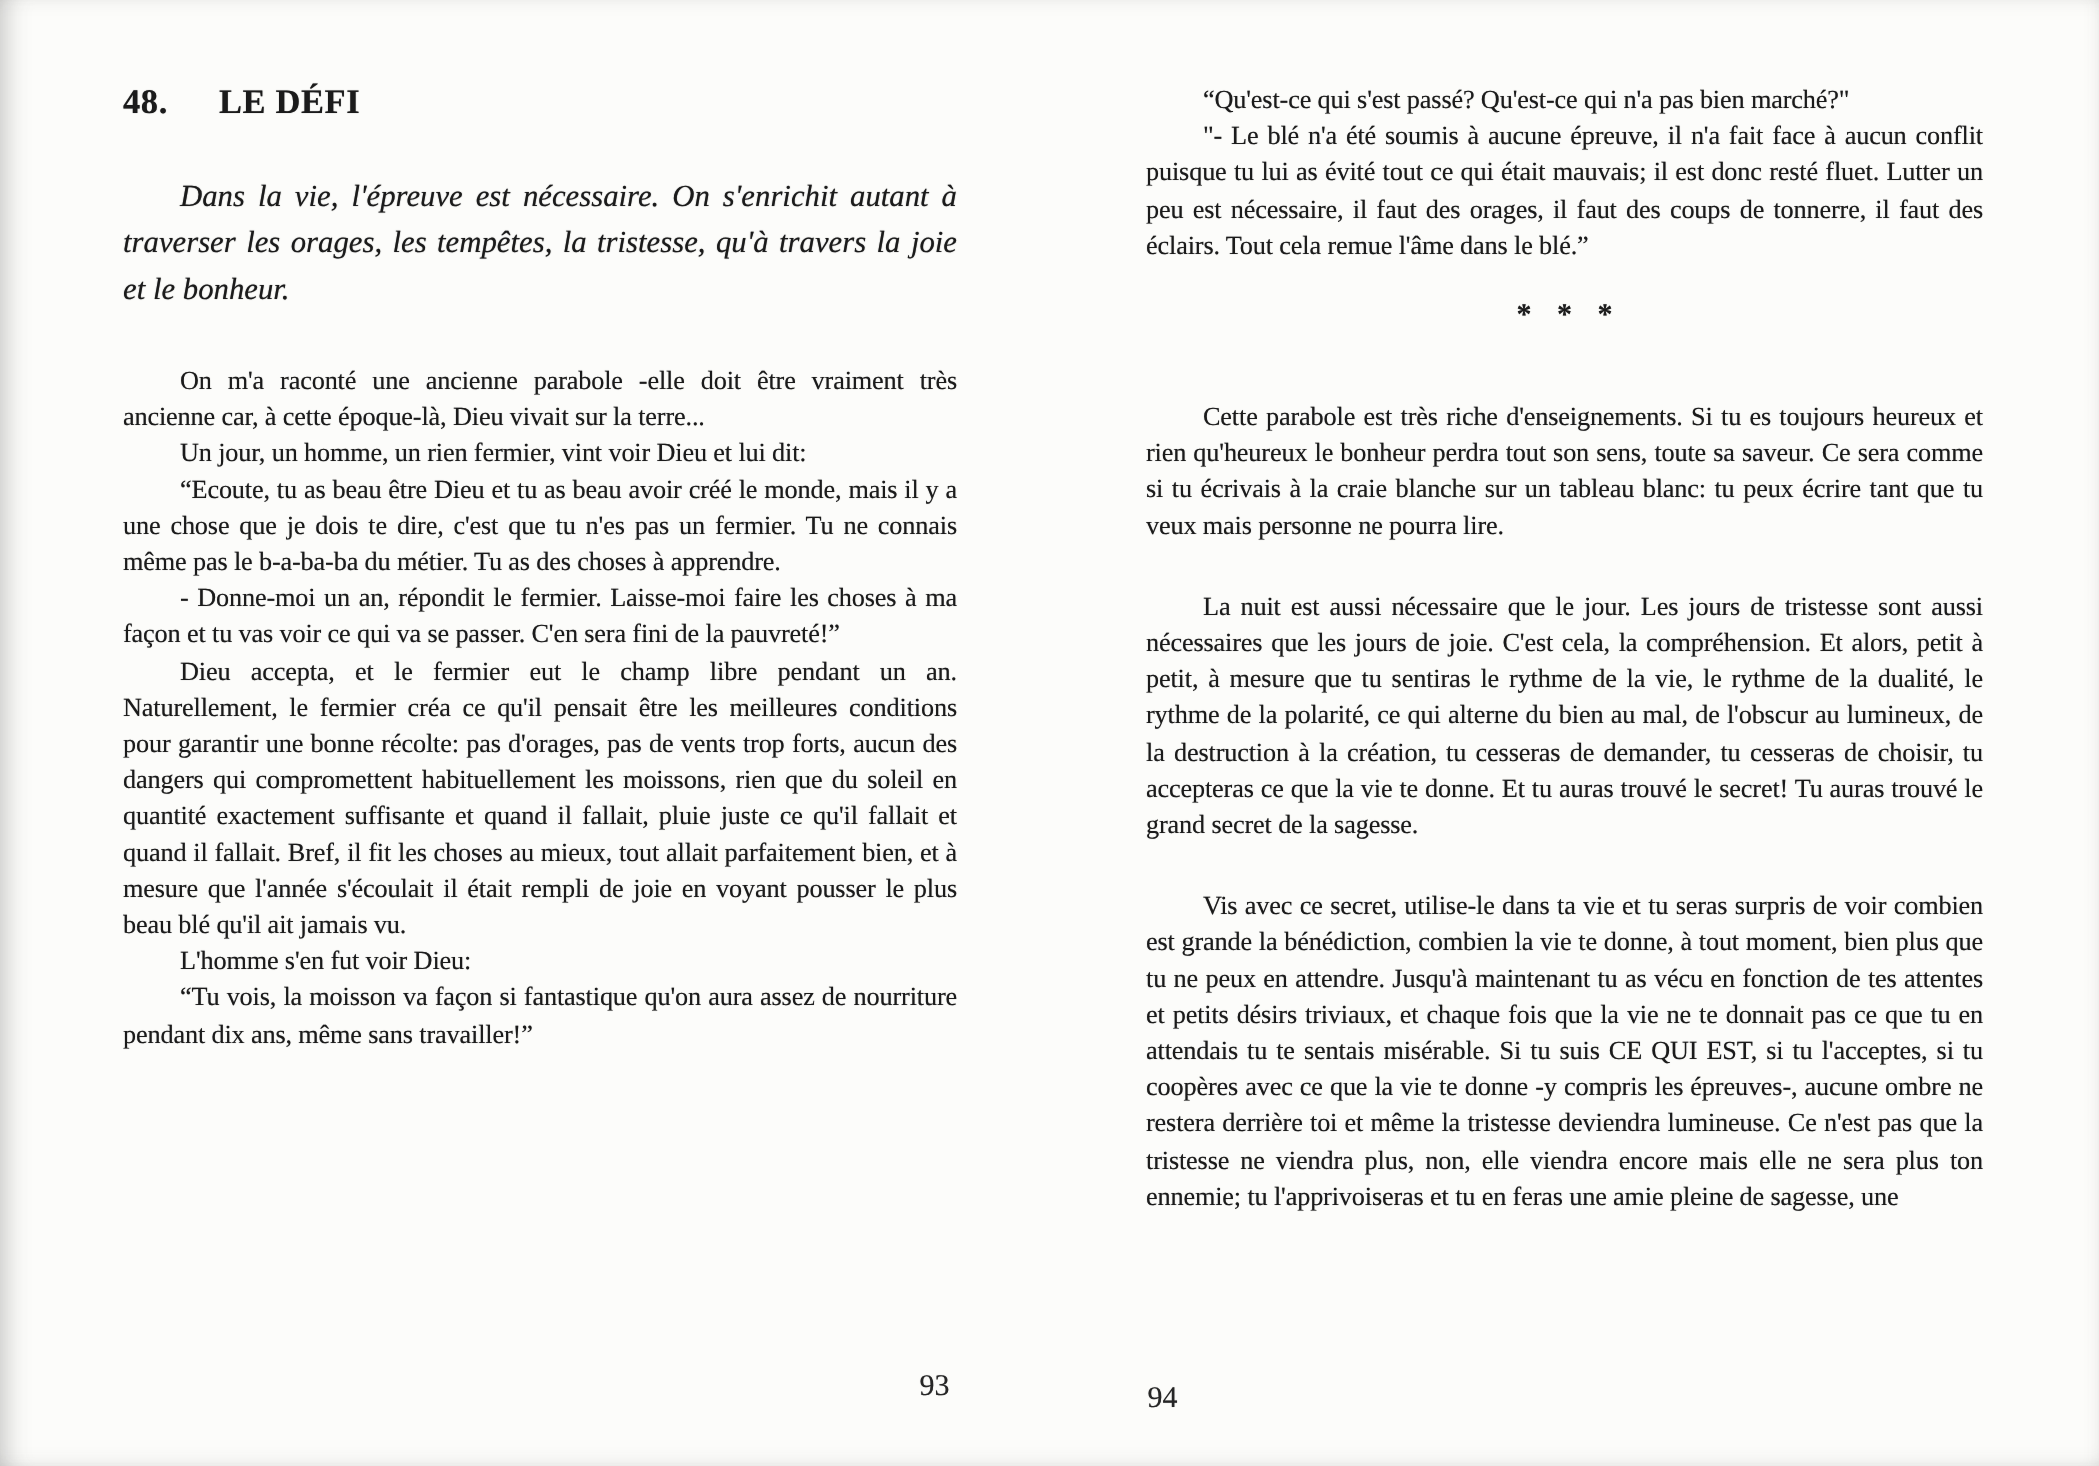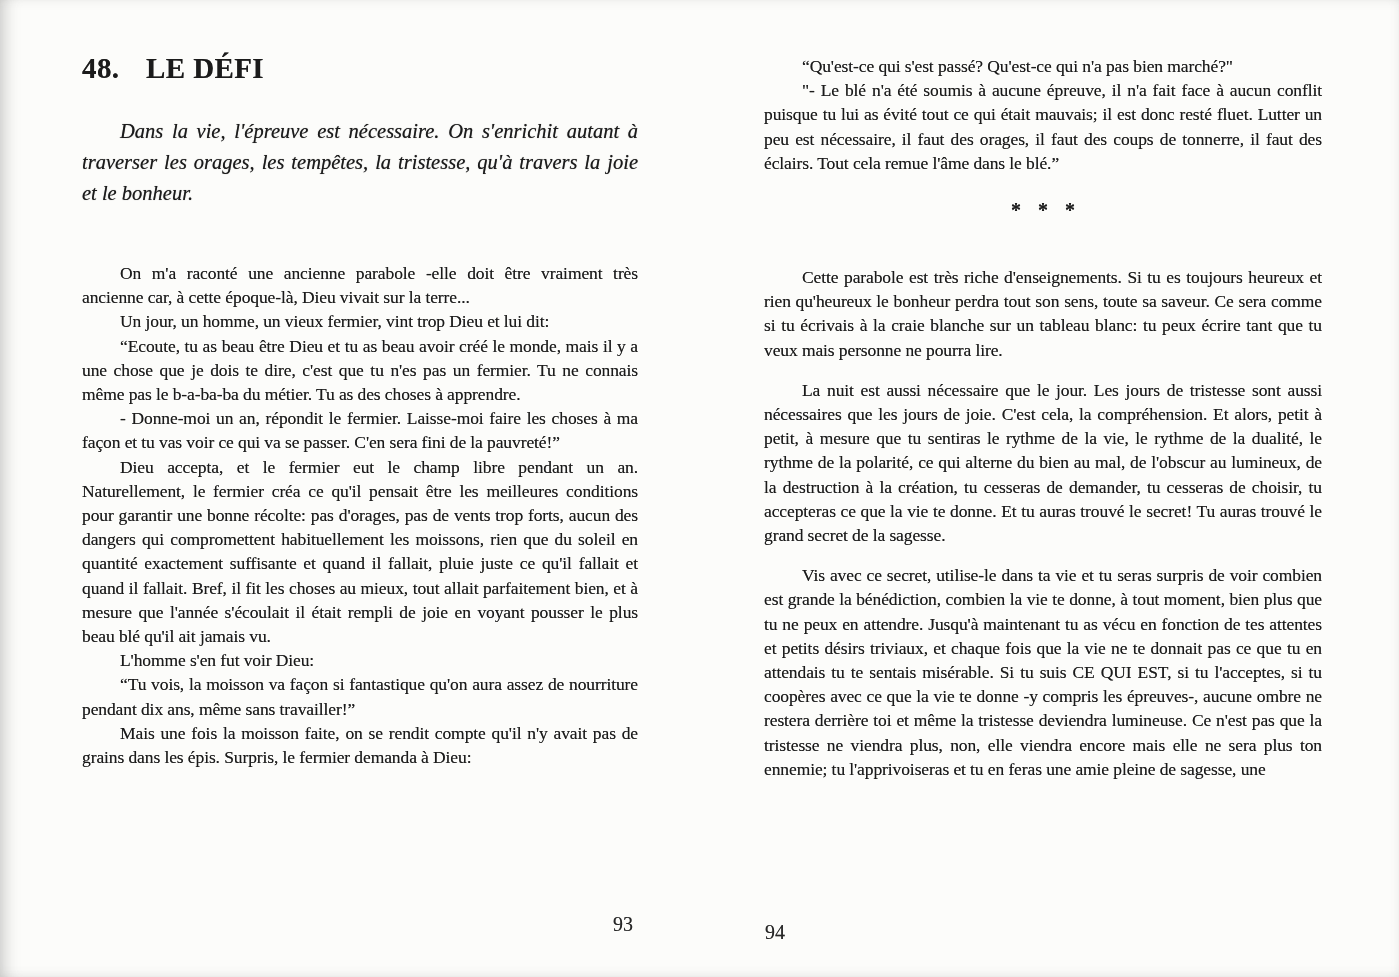--- a/index.html
+++ b/index.html
@@ -21,21 +21,21 @@
       inset -8px 0 12px -9px rgba(70,70,70,0.12),
       inset 0 -10px 14px -11px rgba(70,70,70,0.14),
       inset 0 10px 14px -12px rgba(70,70,70,0.10);
   }
   .page { position: absolute; }
   .page-left  { left: 82px;  top: 54px; width: 556px; }
   .page-right { left: 764px; top: 54px; width: 558px; }
 
   .chapter-heading {
     font-weight: bold;
-    font-size: 29px;
+    font-size: 23px;
     line-height: 28px;
     letter-spacing: 0.4px;
     text-shadow: 0 0 0.6px rgba(27,27,27,0.65);
   }
   .chapter-num { display: inline-block; width: 64px; }
 
   .epigraph {
     margin: 34px 0 0 0;
     font-style: italic;
     font-size: 20.5px;
@@ -46,34 +46,34 @@
   }
 
   .body-text {
     font-size: 17.5px;
     line-height: 24.2px;
     text-align: justify;
     letter-spacing: -0.1px;
     text-shadow: 0 0 0.55px rgba(27,27,27,0.6);
   }
   .body-text p { margin: 0; text-indent: 38px; }
-  .page-left .body-text { margin-top: 52px; }
+  .page-left .body-text { margin-top: 32px; }
 
   .separator {
     margin-top: 22px;
     text-align: center;
     font-weight: bold;
     font-size: 20px;
     line-height: 26px;
     letter-spacing: 6px;
     text-indent: 6px;
     text-shadow: 0 0 0.5px rgba(27,27,27,0.6);
   }
   .body-text.lower-block { margin-top: 42px; }
-  .body-text .spaced { margin-top: 16px; }
+  .body-text .spaced { margin-top: 30px; }
 
   .page-number {
     position: absolute;
     font-size: 20px;
     color: #262626;
     text-shadow: 0 0 0.5px rgba(27,27,27,0.5);
   }
   .pn-left  { left: 613px; top: 913px; }
   .pn-right { left: 765px; top: 921px; }
 </style>
@@ -82,27 +82,26 @@
 
 <div class="scan">
 
   <div class="page page-left">
     <div class="chapter-heading">
       <span class="chapter-num">48.</span><span class="chapter-title">LE DÉFI</span>
     </div>
     <p class="epigraph">Dans la vie, l'épreuve est nécessaire. On s'enrichit autant à traverser les orages, les tempêtes, la tristesse, qu'à travers la joie et le bonheur.</p>
     <div class="body-text">
       <p>On m'a raconté une ancienne parabole -elle doit être vraiment très ancienne car, à cette époque-là, Dieu vivait sur la terre...</p>
-      <p>Un jour, un homme, un vieux fermier, vint trop Dieu et lui dit:</p>
+      <p>Un jour, un homme, un rien fermier, vint voir Dieu et lui dit:</p>
       <p>“Ecoute, tu as beau être Dieu et tu as beau avoir créé le monde, mais il y a une chose que je dois te dire, c'est que tu n'es pas un fermier. Tu ne connais même pas le b-a-ba-ba du métier. Tu as des choses à apprendre.</p>
       <p>- Donne-moi un an, répondit le fermier. Laisse-moi faire les choses à ma façon et tu vas voir ce qui va se passer. C'en sera fini de la pauvreté!”</p>
       <p>Dieu accepta, et le fermier eut le champ libre pendant un an. Naturellement, le fermier créa ce qu'il pensait être les meilleures conditions pour garantir une bonne récolte: pas d'orages, pas de vents trop forts, aucun des dangers qui compromettent habituellement les moissons, rien que du soleil en quantité exactement suffisante et quand il fallait, pluie juste ce qu'il fallait et quand il fallait. Bref, il fit les choses au mieux, tout allait parfaitement bien, et à mesure que l'année s'écoulait il était rempli de joie en voyant pousser le plus beau blé qu'il ait jamais vu.</p>
       <p>L'homme s'en fut voir Dieu:</p>
       <p>“Tu vois, la moisson va façon si fantastique qu'on aura assez de nourriture pendant dix ans, même sans travailler!”</p>
-      <p>Mais une fois la moisson faite, on se rendit compte qu'il n'y avait pas de grains dans les épis. Surpris, le fermier demanda à Dieu:</p>
     </div>
   </div>
 
   <div class="page page-right">
     <div class="body-text">
       <p>“Qu'est-ce qui s'est passé? Qu'est-ce qui n'a pas bien marché?"</p>
       <p>"- Le blé n'a été soumis à aucune épreuve, il n'a fait face à aucun conflit puisque tu lui as évité tout ce qui était mauvais; il est donc resté fluet. Lutter un peu est nécessaire, il faut des orages, il faut des coups de tonnerre, il faut des éclairs. Tout cela remue l'âme dans le blé.”</p>
     </div>
     <div class="separator">* * *</div>
     <div class="body-text lower-block">

